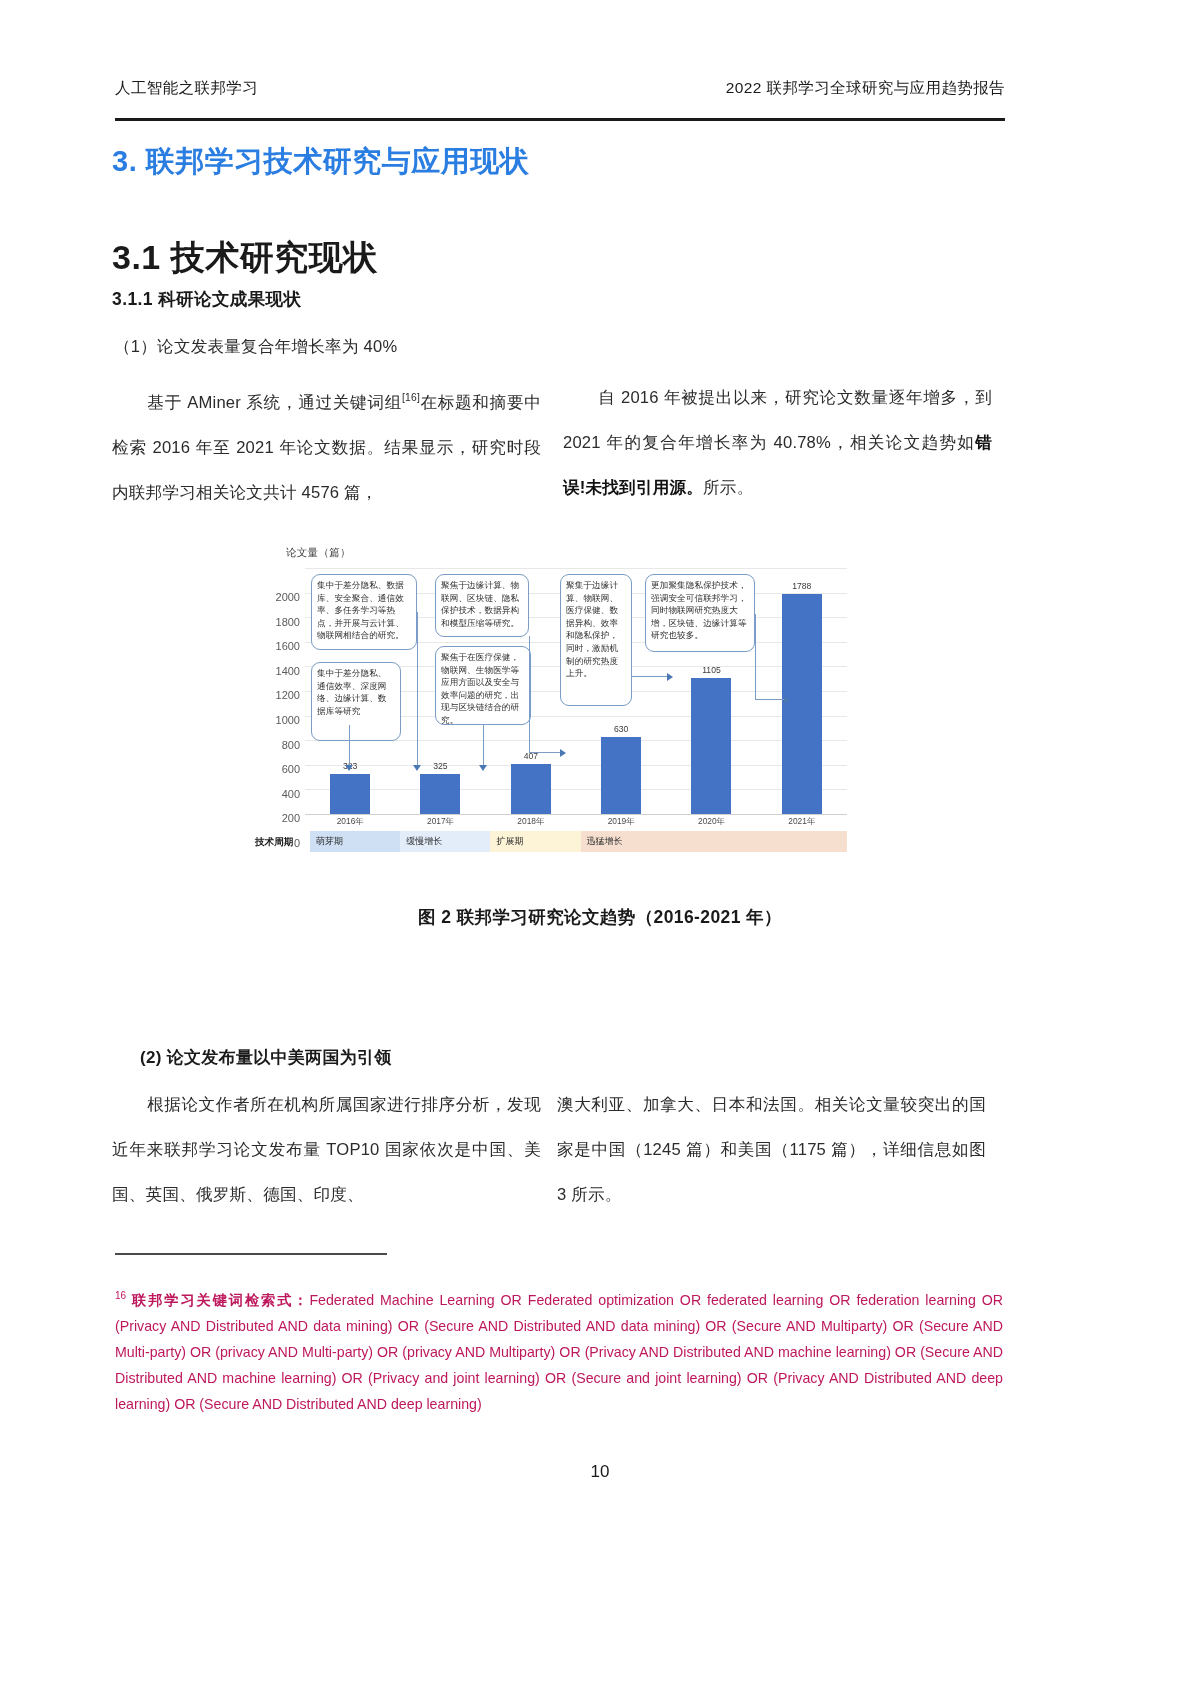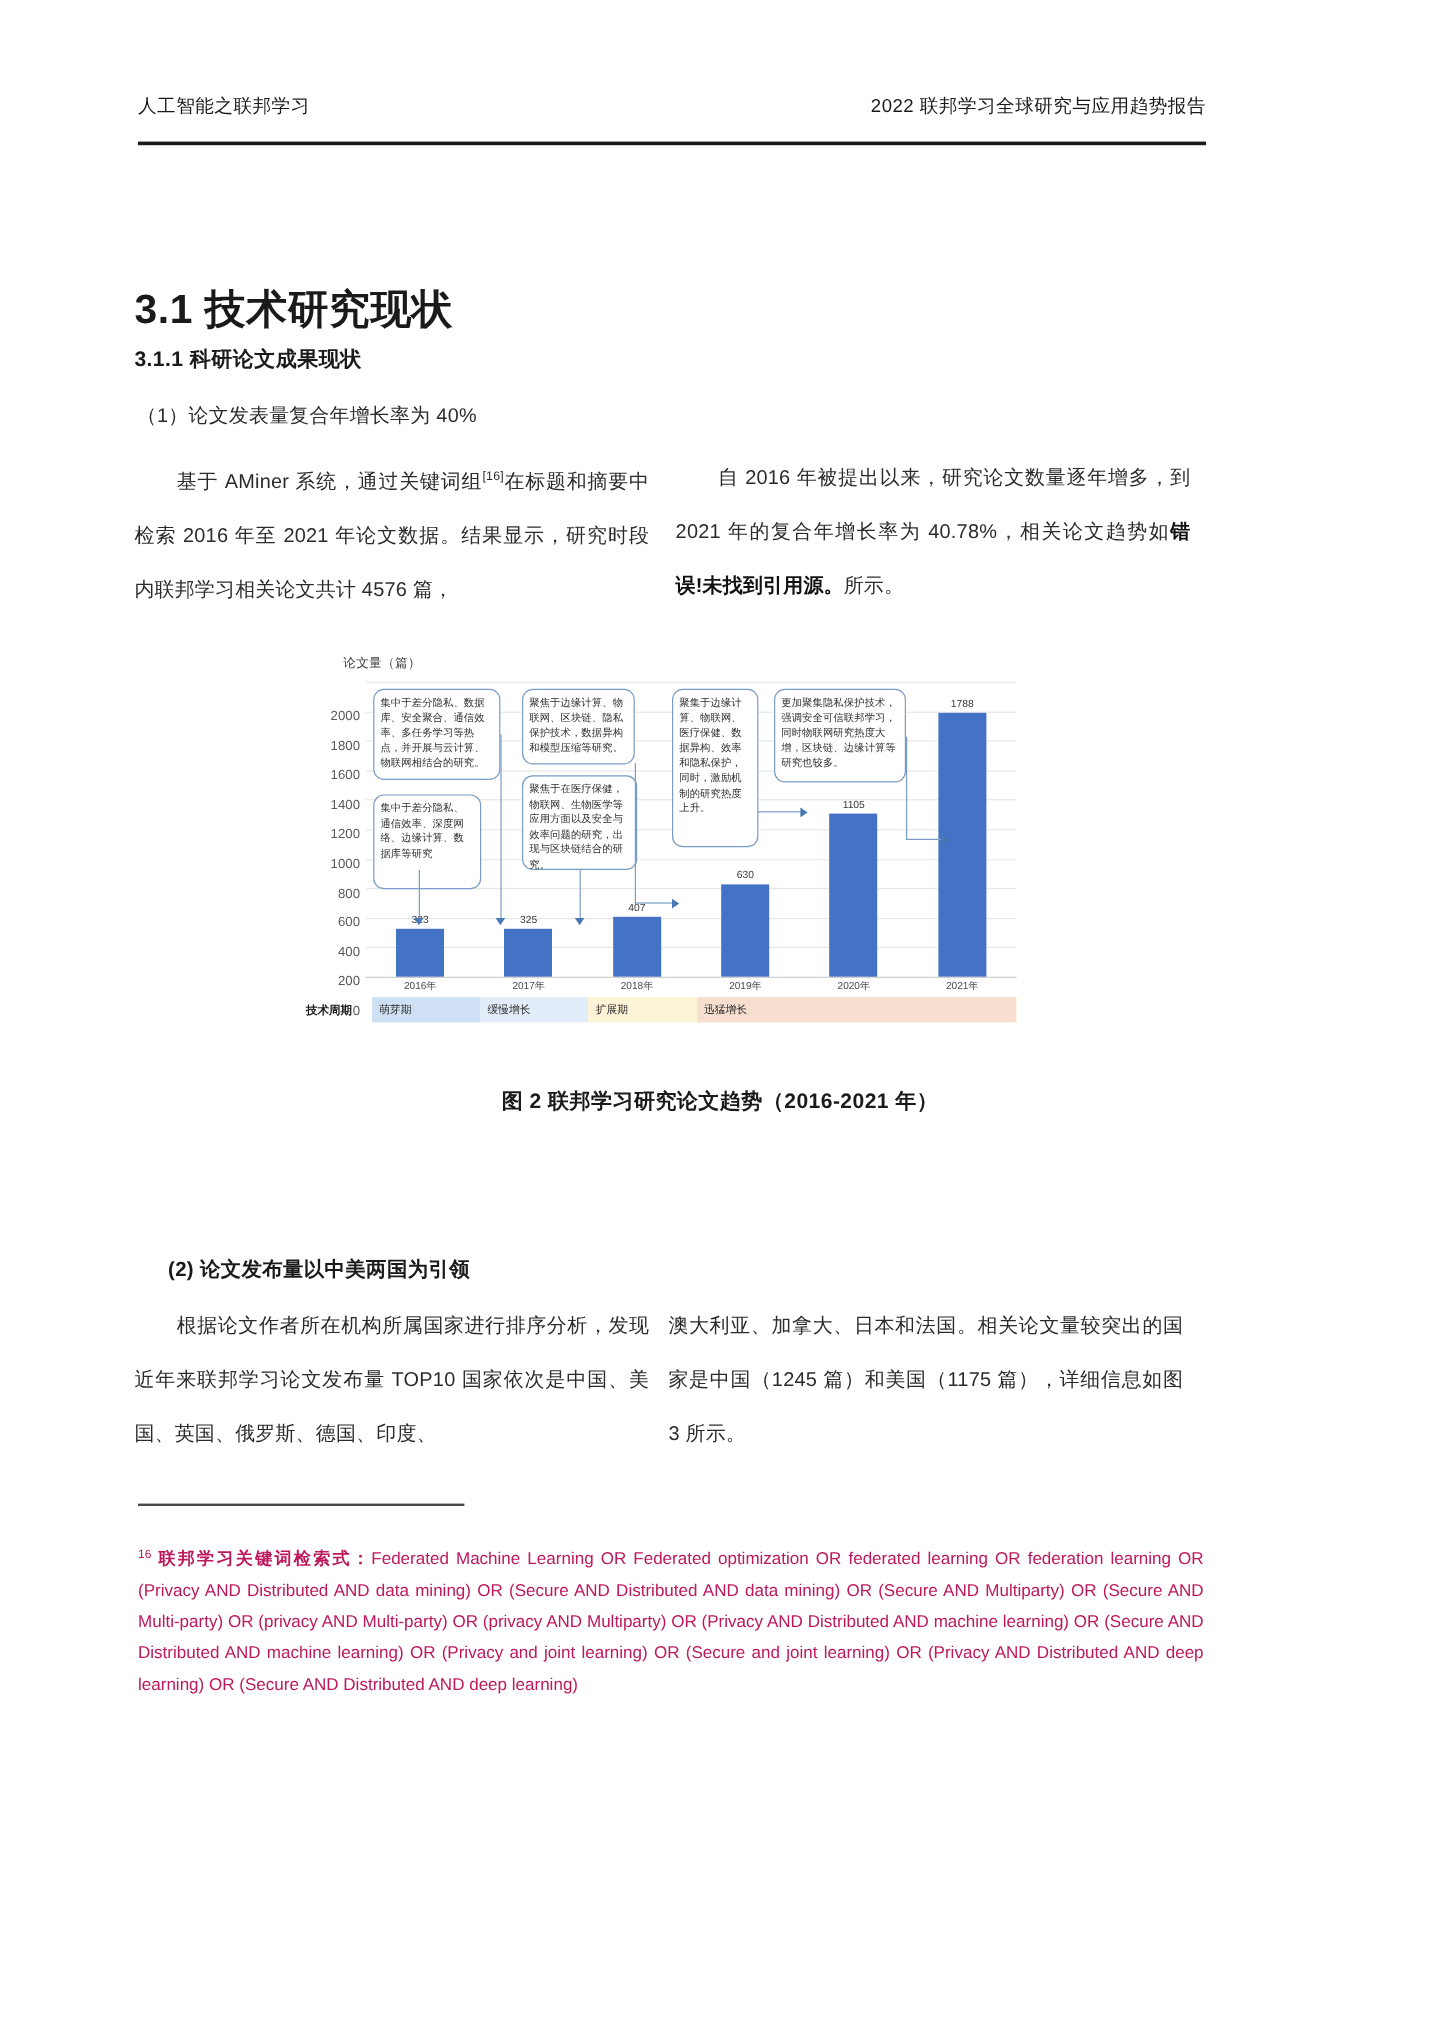--- a/index.html
+++ b/index.html
@@ -155,20 +155,21 @@
 <body>
 
 <div class="page">
 
   <div class="runhead">
     <span>人工智能之联邦学习</span>
     <span>2022 联邦学习全球研究与应用趋势报告</span>
   </div>
   <div class="rule"></div>
 
+  <div class="h1">3. 联邦学习技术研究与应用现状</div>
   <div class="h2">3.1  技术研究现状</div>
   <div class="h3">3.1.1  科研论文成果现状</div>
   <div class="para-num">（1）论文发表量复合年增长率为 40%</div>
 
   <div class="cols">
     <div class="col">
       <p><span class="indent"></span><span>基于 AMiner 系统，通过关键词组</span><sup>[16]</sup><span>在标题和摘要中检索 2016 年至 2021 年论文数据。结果显示，研究时段内联邦学习相关论文共计  4576 篇，</span></p>
     </div>
     <div class="col">
       <p><span class="indent"></span><span>自 2016 年被提出以来，研究论文数量逐年增多，到 2021 年的复合年增长率为 40.78%，相关论文趋势如</span><span class="errbold">错误!未找到引用源。</span><span>所示。</span></p>
@@ -290,13 +291,14 @@
       <p><span>澳大利亚、加拿大、日本和法国。相关论文量较突出的国家是中国（1245 篇）和美国（1175 篇），详细信息如图 3 所示。</span></p>
     </div>
   </div>
 
   <div class="fn-rule"></div>
   <div class="footnote">
     <span class="fnmark">16</span>
     <strong>联邦学习关键词检索式：</strong><span>Federated Machine Learning OR Federated optimization OR federated learning OR federation learning OR (Privacy AND Distributed AND data mining) OR (Secure AND Distributed AND data mining) OR (Secure AND Multiparty) OR (Secure AND Multi-party) OR (privacy AND Multi-party) OR (privacy AND Multiparty) OR (Privacy AND Distributed AND machine learning) OR (Secure AND Distributed AND machine learning) OR (Privacy and joint learning) OR (Secure and joint learning) OR (Privacy AND Distributed AND deep learning) OR (Secure AND Distributed AND deep learning)</span>
   </div>
 
+  <div class="pageno">10</div>
 </div>
 
 </body></html>

